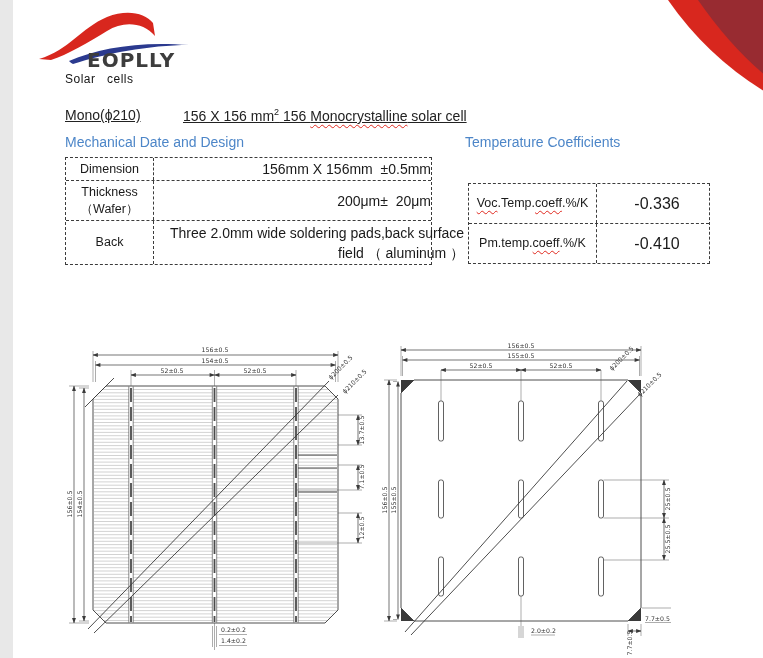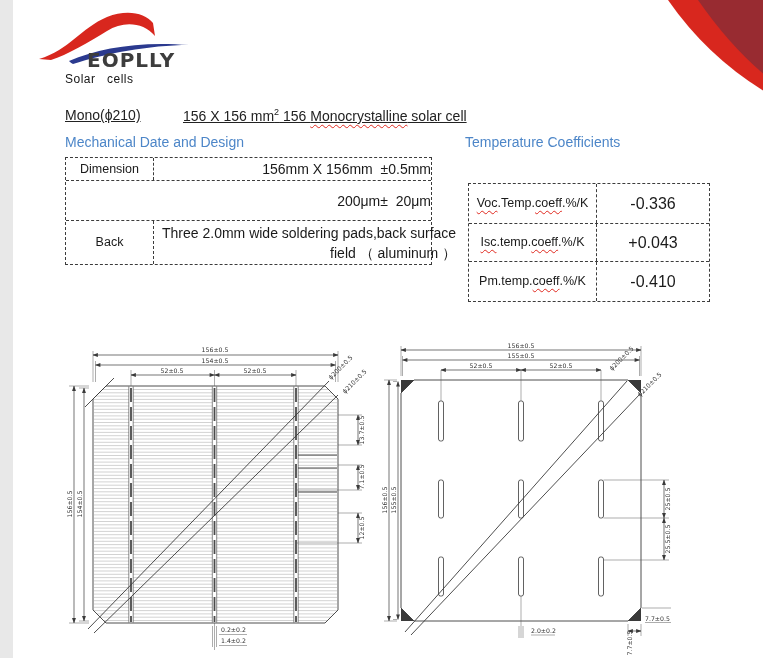--- a/index.html
+++ b/index.html
@@ -19,21 +19,21 @@
   .heading.mech { left:52px; top:134px; }
   .heading.temp { left:452px; top:134px; }
 
   .wavy {
     text-decoration-line:underline; text-decoration-style:wavy;
     text-decoration-color:#e02a20; text-decoration-thickness:1px;
     text-underline-offset:3px;
   }
 
   .tbl { border:1.4px dashed #3c3c3c; box-sizing:border-box; font-size:12.5px; }
-  .trow { display:flex; box-sizing:border-box; }
+  .trow { display:flex; box-sizing:border-box;gap:8px; }
   .trow + .trow { border-top:1.4px dashed #3c3c3c; }
   .tlabel {
     flex:0 0 auto; border-right:1.4px dashed #3c3c3c; box-sizing:border-box;
     display:flex; flex-direction:column; align-items:center; justify-content:center;
     line-height:17px; text-align:center;
   }
   .tval {
     flex:1 1 auto; display:flex; flex-direction:column; justify-content:center;
     padding-left:8px; line-height:20px;
   }
@@ -84,20 +84,24 @@
   <div class="abs tbl mech-tbl">
     <div class="trow" style="height:22px">
       <div class="tlabel">
           <div>Dimension</div>
         </div>
       <div class="tval">
           <div><span>156mm X 156mm  ±0.5mm</span></div>
         </div>
     </div>
     <div class="trow" style="height:40px">
+      <div class="tlabel">
+        <div>Thickness</div>
+        <div>（Wafer）</div>
+      </div>
       <div class="tval">
           <div><span>200μm±  20μm</span></div>
         </div>
     </div>
     <div class="trow" style="height:44px">
       <div class="tlabel">
           <div>Back</div>
         </div>
       <div class="tval">
         <div><span>Three 2.0mm wide soldering pads,back surface</span></div>
@@ -106,28 +110,20 @@
     </div>
   </div>
 
   <div class="abs tbl temp-tbl">
     <div class="trow" style="height:39px">
       <div class="tlabel">
           <div><span class="wavy">Voc</span><span>.Temp.</span><span class="wavy">coeff</span><span>.%/K</span></div>
         </div>
       <div class="tval">
           <div>-0.336</div>
-        </div>
-    </div>
-    <div class="trow" style="height:38px">
-      <div class="tlabel">
-          <div><span class="wavy">Isc</span><span>.temp.</span><span class="wavy">coeff</span><span>.%/K</span></div>
-        </div>
-      <div class="tval">
-          <div>+0.043</div>
         </div>
     </div>
     <div class="trow" style="height:40px">
       <div class="tlabel">
           <div><span>Pm.temp.</span><span class="wavy">coeff</span><span>.%/K</span></div>
         </div>
       <div class="tval">
           <div>-0.410</div>
         </div>
     </div>

